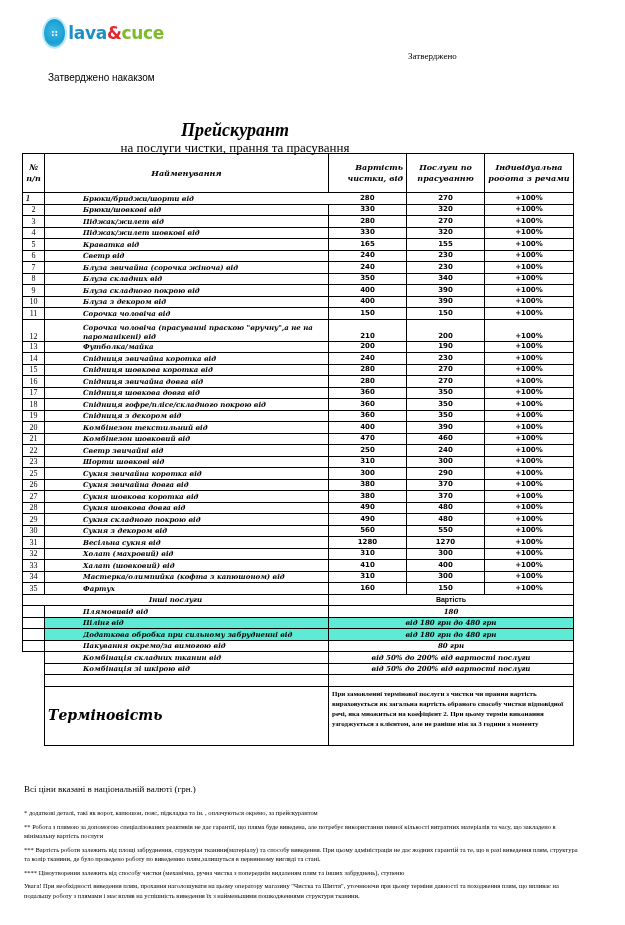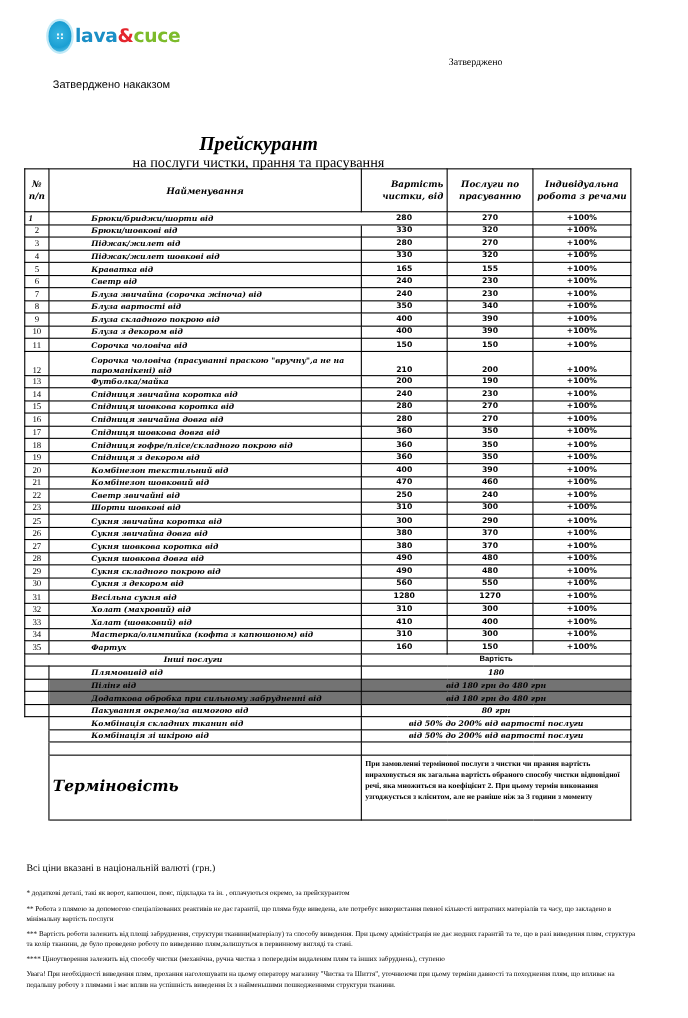--- a/index.html
+++ b/index.html
@@ -18,21 +18,21 @@
   table.price th { font-style:italic; font-weight:bold; text-align:center; height:38px; font-size:8px; line-height:11px; white-space:normal; }
   table.price .num { text-align:center; font-family:"Liberation Serif", serif; font-size:8px; }
   table.price .name { font-style:italic; font-weight:bold; text-align:left;padding-left:38px; }
   table.price .val { text-align:center; font-weight:bold; font-family:"DejaVu Sans", sans-serif; font-size:7px; }
   table.price tr.r12 td { height:21px; vertical-align:bottom; white-space:normal; }
   table.price tr.first .num { text-align:left; font-style:italic; font-weight:bold; }
   table.price tr.first td.name { border-right:none; }
   table.price tr.first td.val1 { border-left:none; }
   .other-head td { font-style:italic; font-weight:bold; text-align:center; }
   .other-head td.cost { font-style:normal; font-family:Liberation Sans, sans-serif; }
-  .yellow td.y { background:#737373; }
+  .yellow td.y { background:#5eead4; }
   .oc { text-align:center; font-style:italic; font-weight:bold; }
   .noleft { border-left:none !important; border-top:none !important; border-bottom:none !important; }
   .urgent-title { font-size:14px !important; font-style:italic; font-weight:bold; text-align:left; vertical-align:middle; font-family:"DejaVu Serif", serif; }
   .urgent-text { white-space:normal !important; font-family:"Liberation Serif", serif; font-weight:bold; font-size:7px !important; line-height:10px !important; padding:2px 3px !important; vertical-align:top; }
   .notes { position:absolute; left:24px; top:784px; width:560px; font-size:8px; line-height:10px; }
   .notes .main { font-size:9px; margin-bottom:14px; }
   .notes p { margin:0 0 4px 0; font-size:6.5px; line-height:9.5px; }
 </style>
 </head>
 <body>
@@ -111,21 +111,21 @@
       </tr>
       <tr>
         <td class="num">7</td>
         <td class="name">Блуза звичайна (сорочка жіноча) від</td>
         <td class="val val1">240</td>
         <td class="val">230</td>
         <td class="val">+100%</td>
       </tr>
       <tr>
         <td class="num">8</td>
-        <td class="name">Блуза вартості від</td>
+        <td class="name">Блуза складних від</td>
         <td class="val val1">350</td>
         <td class="val">340</td>
         <td class="val">+100%</td>
       </tr>
       <tr>
         <td class="num">9</td>
         <td class="name">Блуза складного покрою від</td>
         <td class="val val1">400</td>
         <td class="val">390</td>
         <td class="val">+100%</td>

